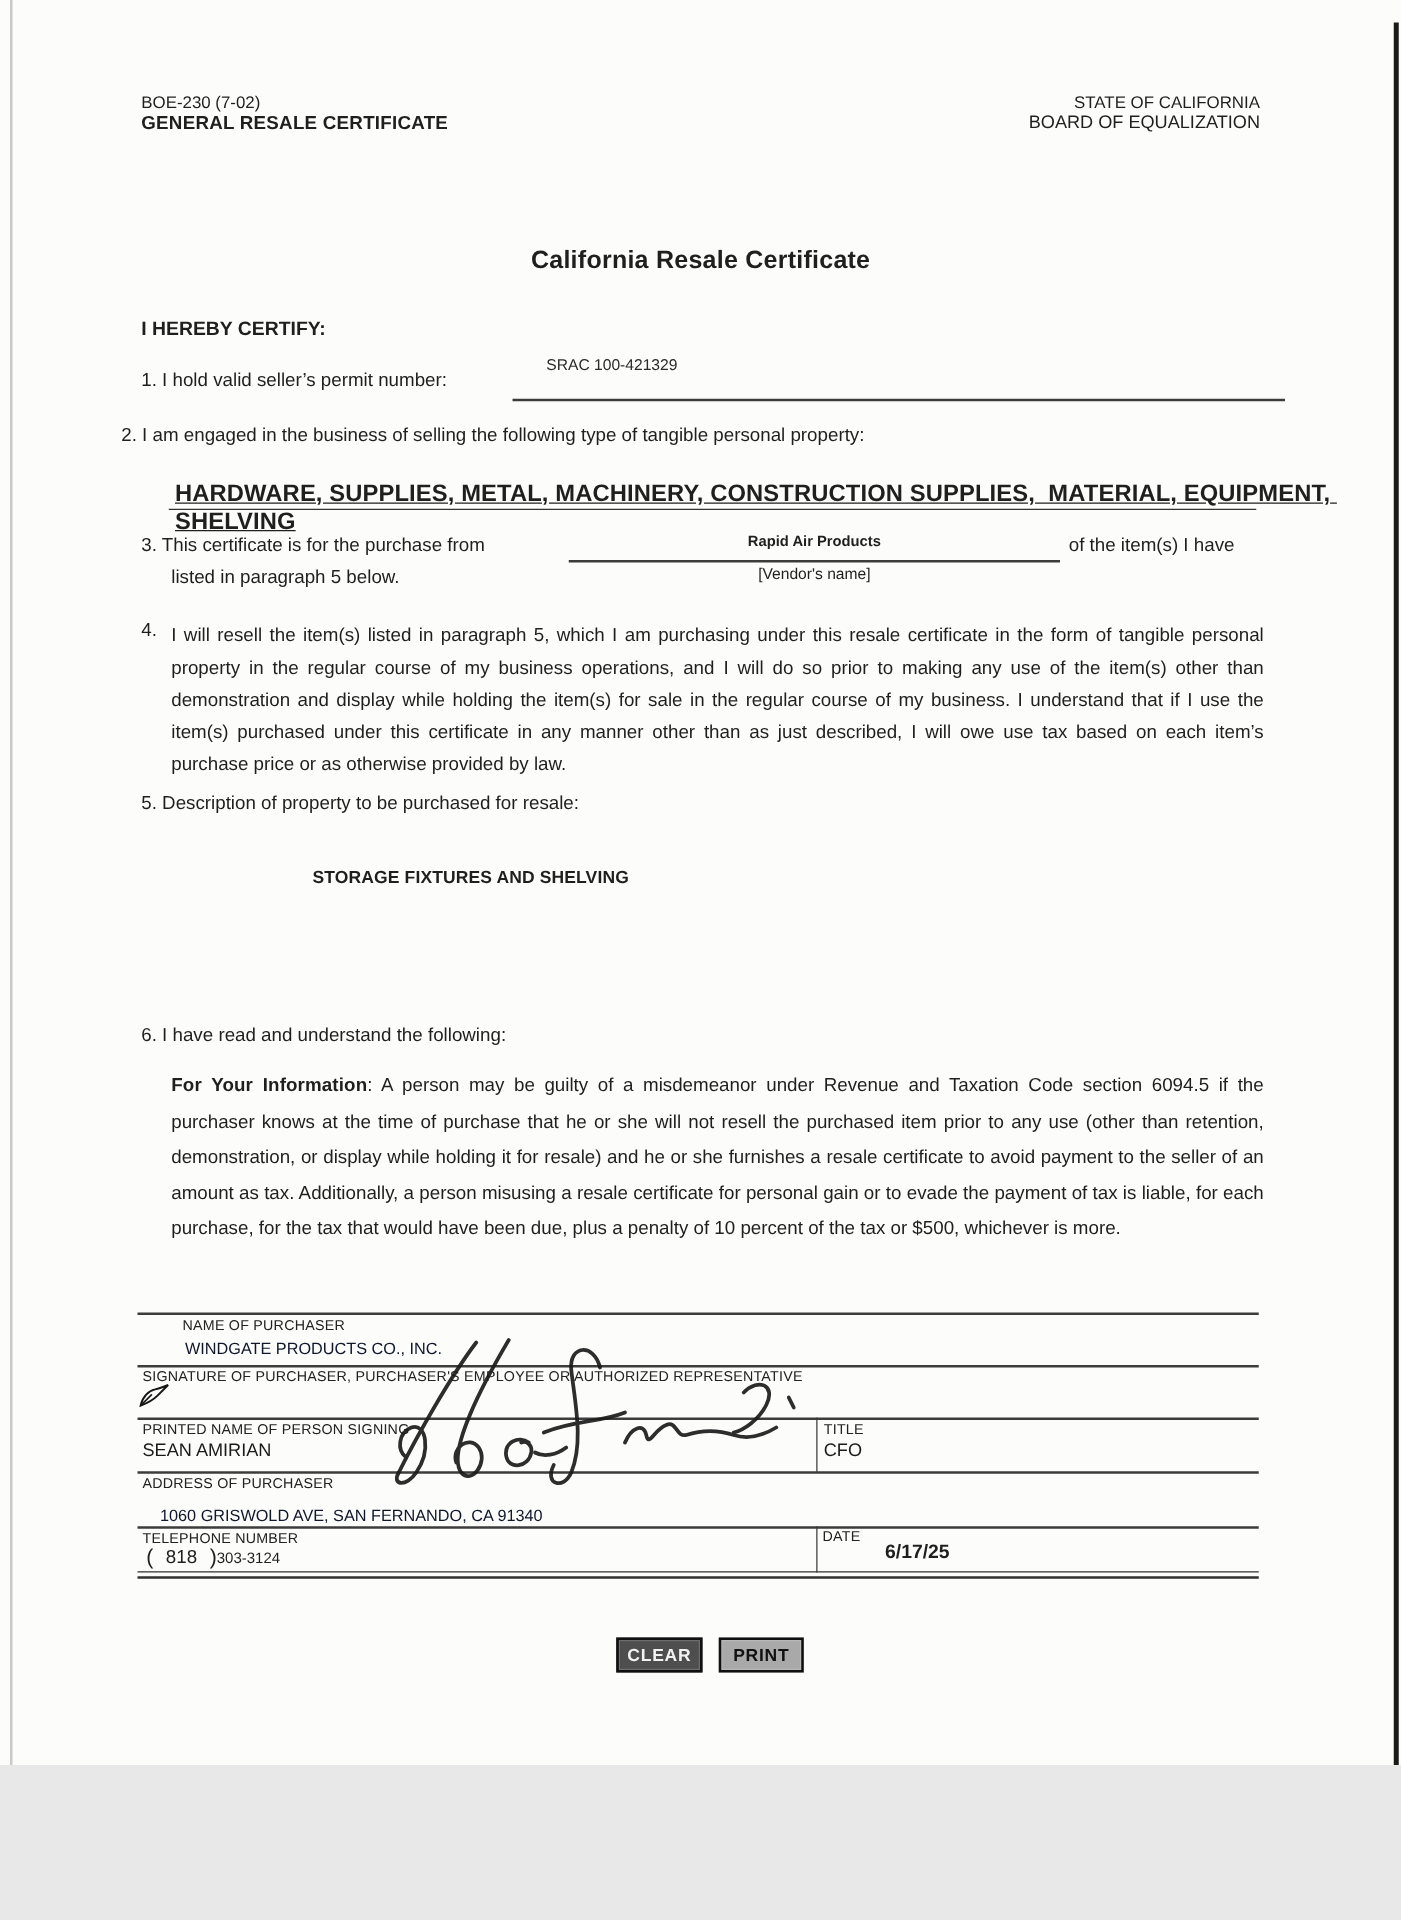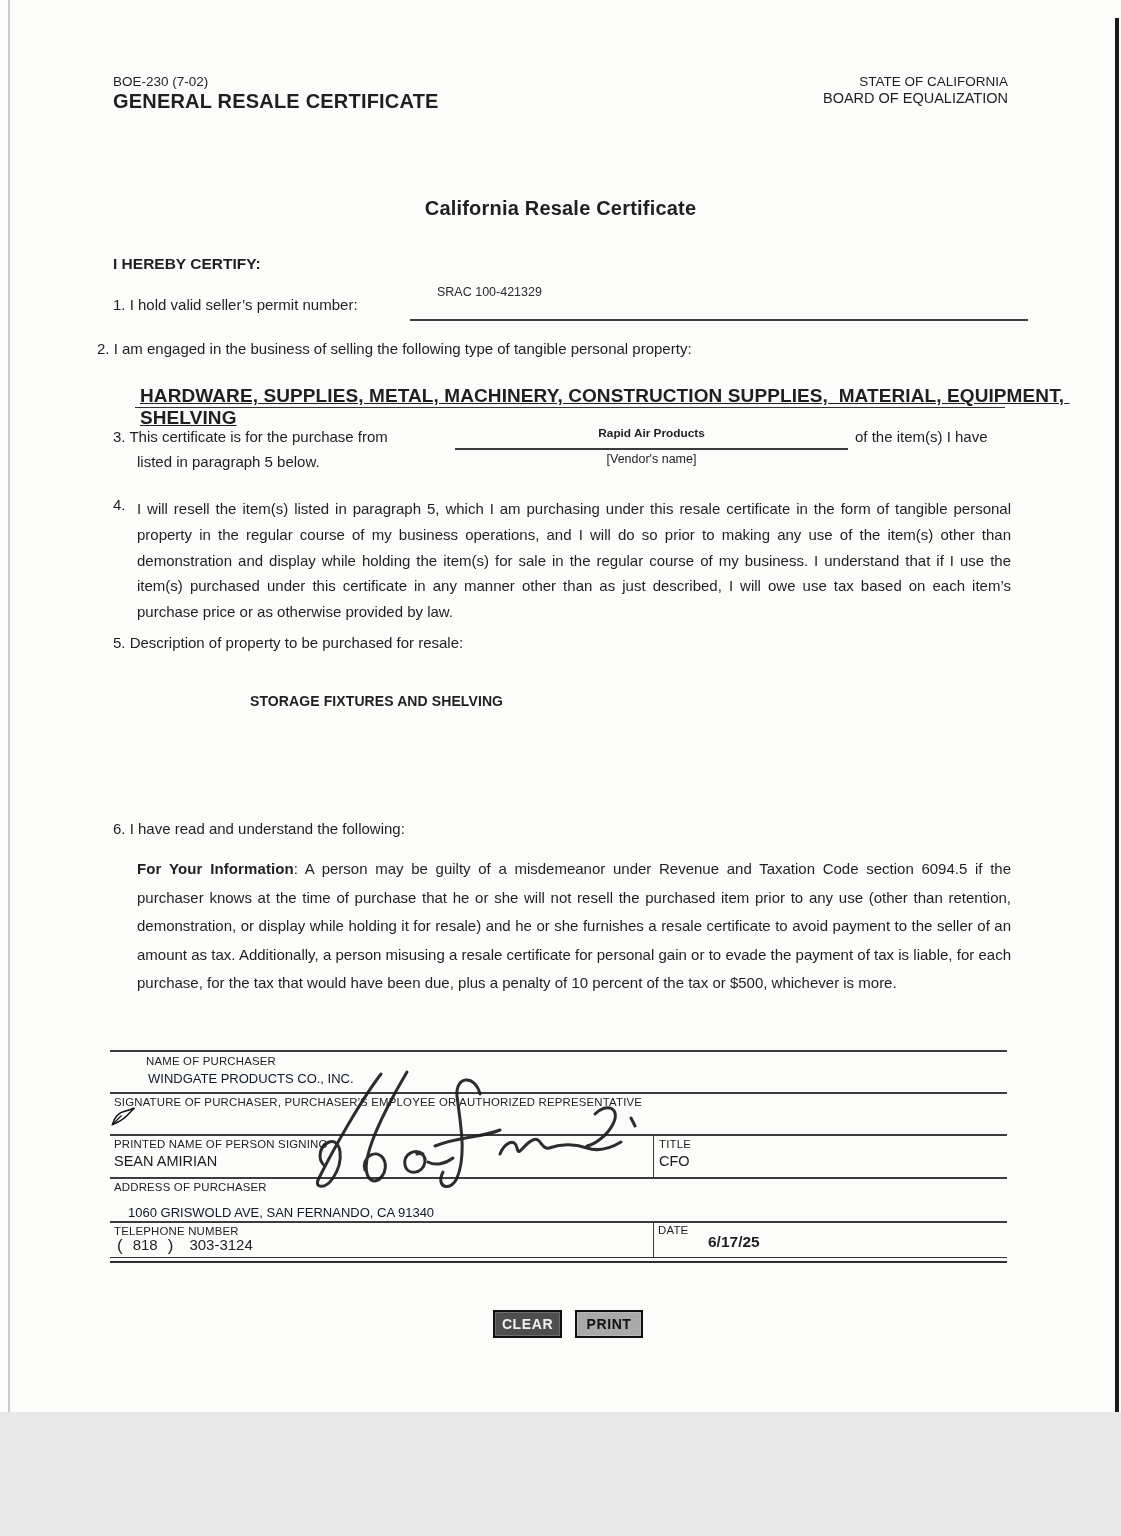--- a/index.html
+++ b/index.html
@@ -11,21 +11,21 @@
     color:#1f1f1f;
     overflow:hidden;
   }
   .abs{position:absolute;}
   
   #scan-left-edge{left:8px;top:0;width:2px;height:1536px;background:#c9c9c9;}
   #scan-right-edge{left:1115px;top:18px;width:4px;height:1518px;background:#1a1a1a;}
   #scan-bottom-edge{left:0;top:1527px;width:1121px;height:6px;background:#141414;}
 
   .small{font-size:13.5px;}
-  .hdr-bold{font-size:20px;font-weight:bold;letter-spacing:.2px;}
+  .hdr-bold{font-size:15px;font-weight:bold;letter-spacing:.2px;}
   #page-title{left:0;top:197px;width:1121px;text-align:center;font-size:20px;font-weight:bold;letter-spacing:.2px;}
   #certify-heading{left:113px;top:255px;font-size:15.5px;font-weight:bold;}
 
   .body-text{font-size:15px;}
   .rule{background:#3c3c3c;height:1.5px;}
   .vrule{background:#3c3c3c;width:1.2px;}
 
   #item1-label{left:113px;top:296px;}
   #permit-value{left:437px;top:285px;font-size:12.5px;color:#2a2a2a;}
   #permit-line{left:410px;top:319px;width:618px;}
@@ -55,21 +55,21 @@
   .cell-label{font-size:11.4px;color:#222;letter-spacing:.2px;}
   .cell-value{font-size:13px;color:#0f172a;}
   .cell-value-lg{font-size:14.5px;color:#1a1a1a;}
 
   #sig-svg{left:295px;top:1066px;z-index:5;}
   #pen-icon{left:111px;top:1107px;}
 
   #phone-value{left:117px;top:1236px;font-size:15px;}
   #phone-value .paren{font-size:17px;vertical-align:-1px;}
   #phone-value .area{margin:0 10px;}
-  #phone-value .pnum{font-size:15px;margin-left:16px;}
+  #phone-value .pnum{font-size:12px;}
   #date-value{left:708px;top:1233px;font-size:15.5px;font-weight:bold;}
 
   .form-btn{
     position:absolute;
     height:28px;
     border:2px solid #101010;
     font-family:"Liberation Sans", sans-serif;
     font-weight:bold;
     font-size:14px;
     letter-spacing:.6px;

